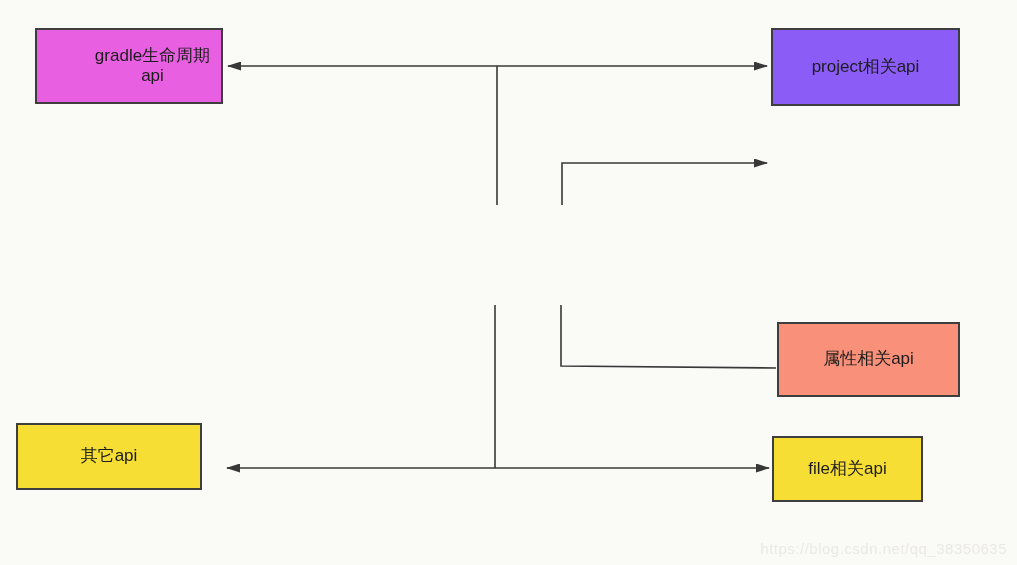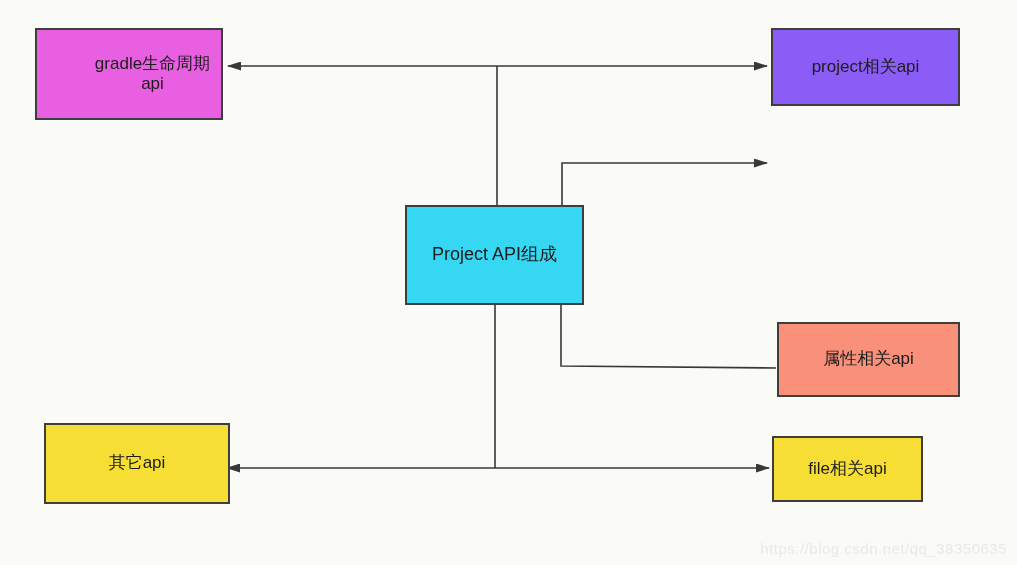--- a/index.html
+++ b/index.html
@@ -42,26 +42,26 @@
     position:absolute;
     display:flex;
     align-items:center;
     justify-content:center;
     border:2px solid var(--border-color);
     color:var(--text-color);
     font-size:17px;
     text-align:center;
     line-height:1.2;
   }
-  .node-gradle { left:35px;  top:28px;  width:188px; height:92px;padding-left:47px; }
+  .node-gradle { left:35px;  top:28px;  width:188px; height:76px;padding-left:47px; }
   .node-project{ left:771px; top:28px;  width:189px; height:78px; }
   .node-task   { left:771px; top:134px; width:189px; height:72px; }
   .node-center { left:405px; top:205px; width:179px; height:100px; font-size:18px; }
   .node-attr   { left:777px; top:322px; width:183px; height:75px; }
-  .node-other  { left:44px;  top:423px; width:186px; height:81px; }
+  .node-other  { left:16px;  top:423px; width:186px; height:67px; }
   .node-file   { left:772px; top:436px; width:151px; height:66px; }
   .watermark{
     position:absolute;
     right:10px;
     bottom:8px;
     font-size:15px;
     letter-spacing:0.5px;
     color:var(--watermark-color);
     user-select:none;
   }
@@ -93,23 +93,20 @@
 
   <div class="node node-gradle" style="background: rgb(233, 95, 225);">
     <span>gradle生命周期api</span>
   </div>
 
   <div class="node node-project" style="background: #8b5cf6;">
     <span>project相关api</span>
   </div>
 
 
-  <div class="node node-center" style="background: rgb(53, 215, 242);">
-    <span>Project API组成</span>
-  </div>
 
   <div class="node node-attr" style="background: rgb(249, 144, 122);">
     <span>属性相关api</span>
   </div>
 
   <div class="node node-other" style="background: rgb(246, 222, 53);">
     <span>其它api</span>
   </div>
 
   <div class="node node-file" style="background: rgb(246, 222, 53);">

